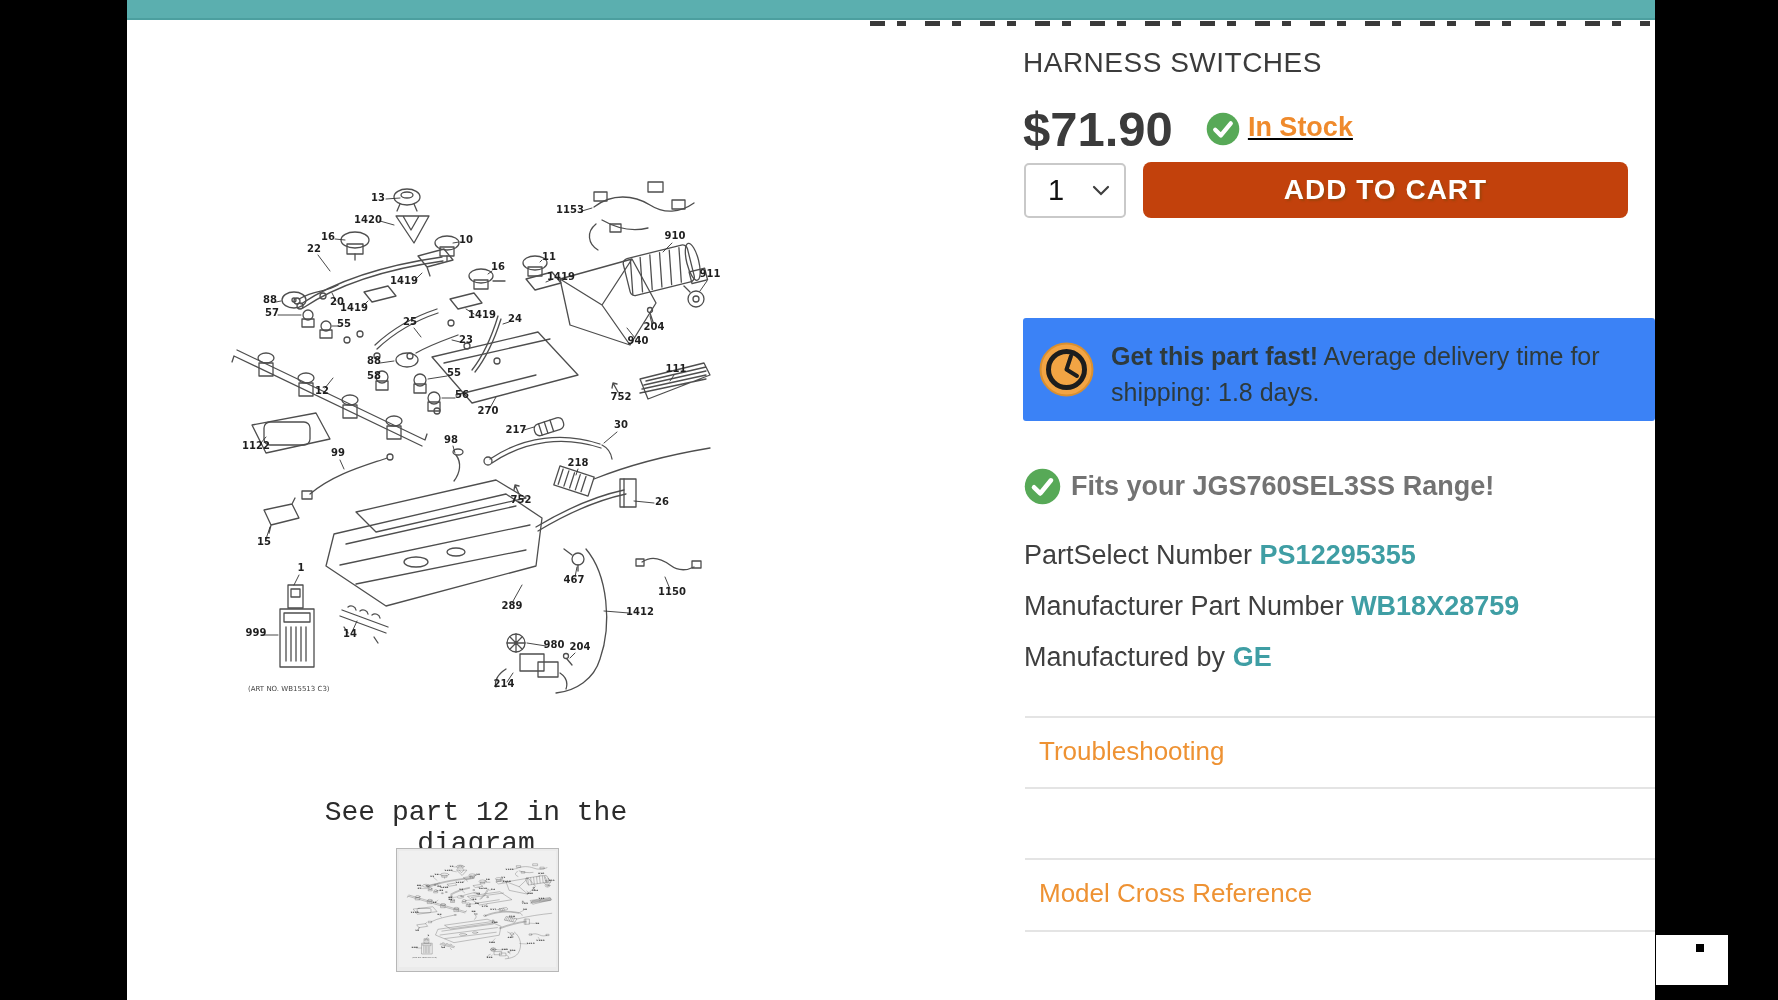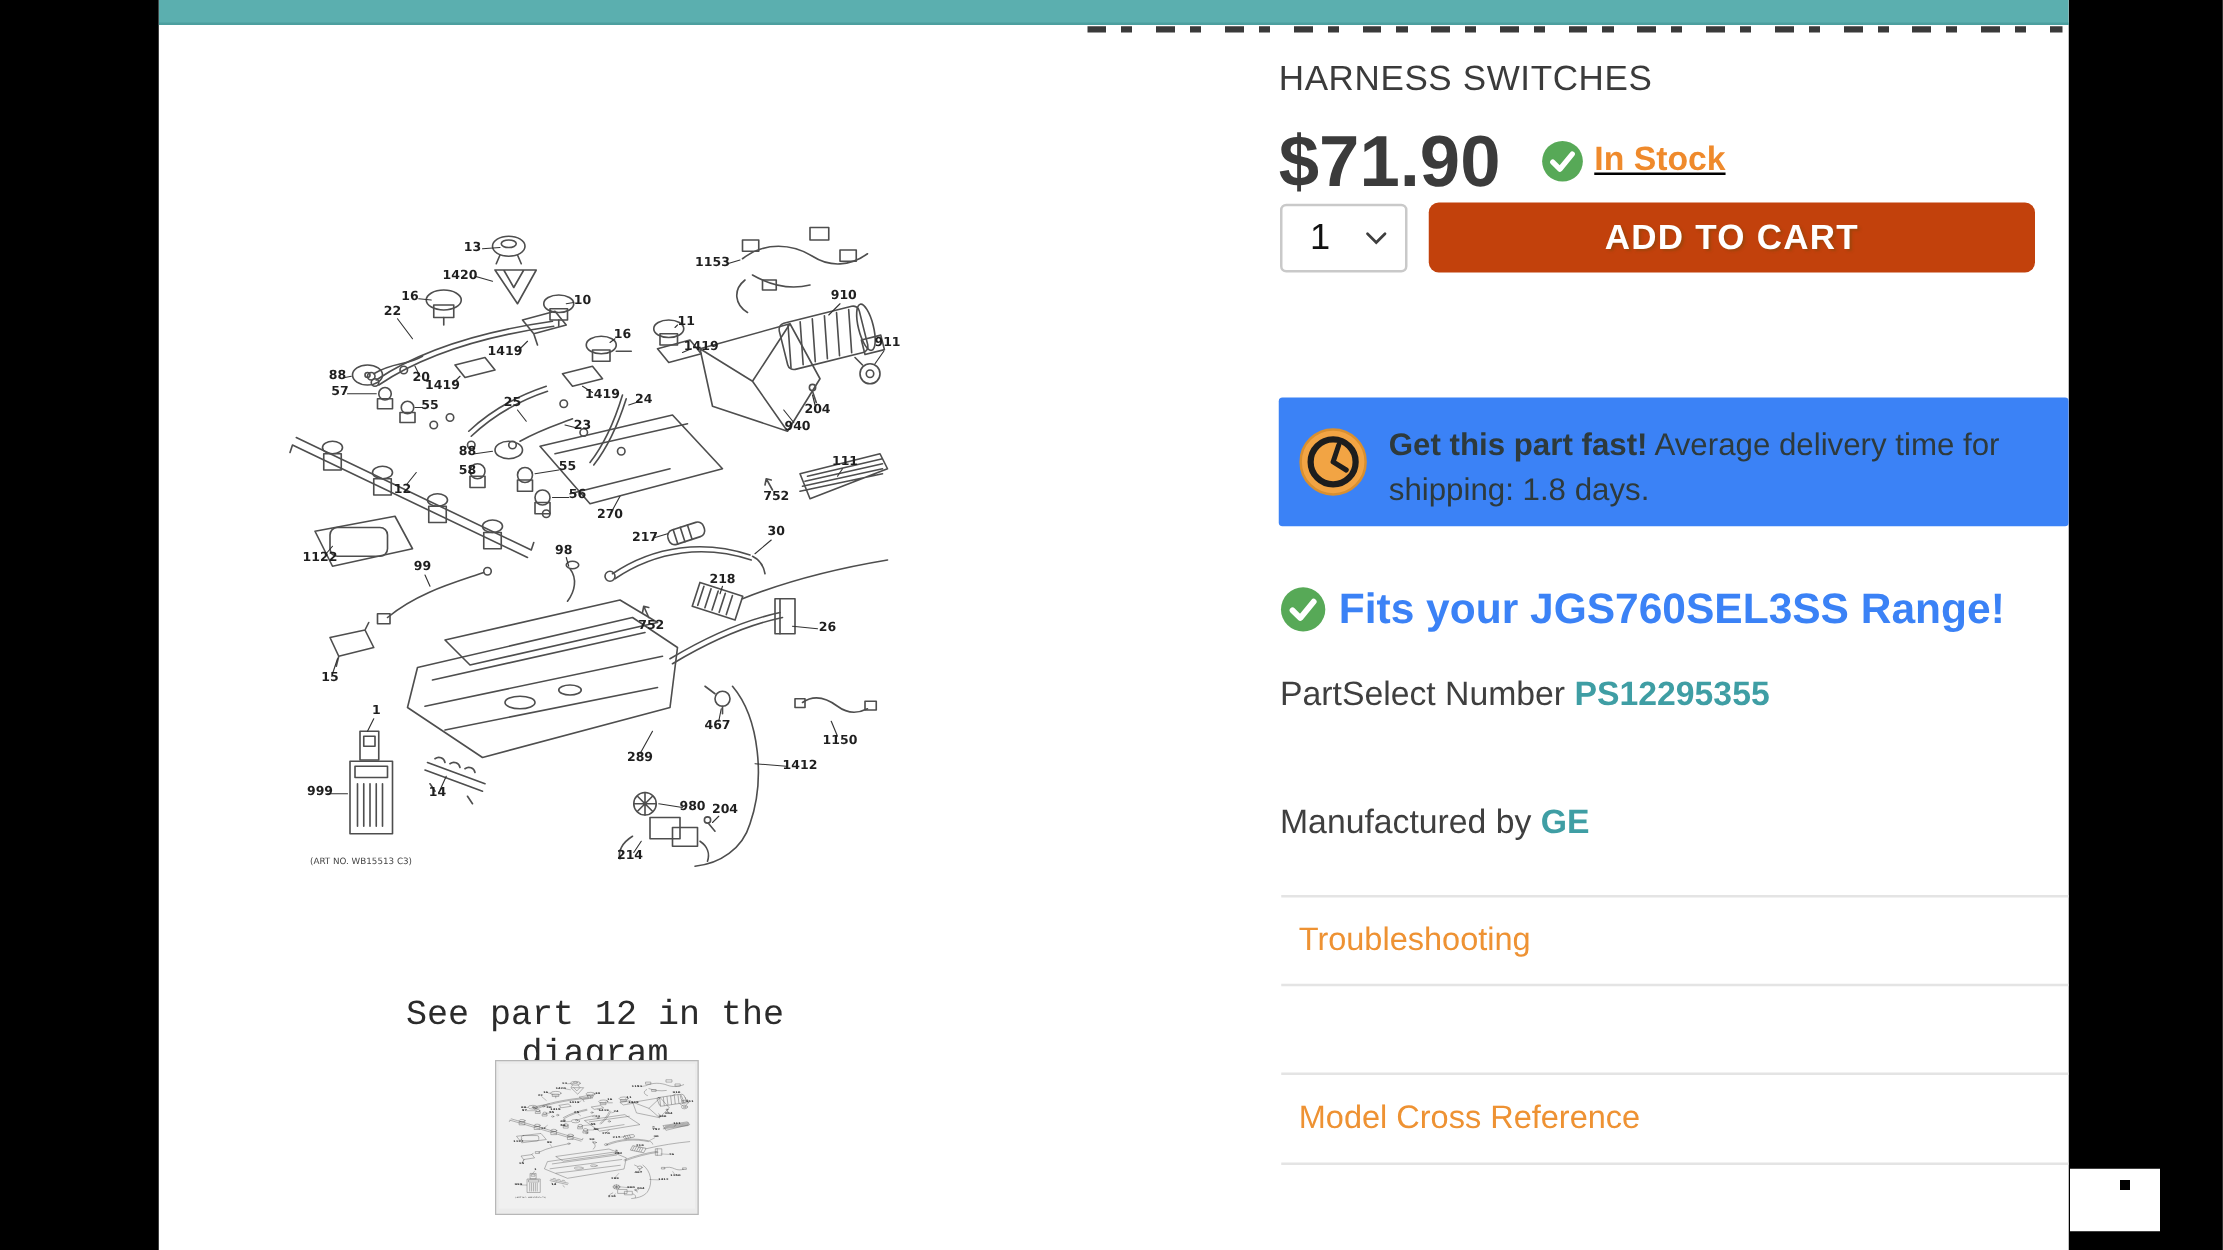--- a/index.html
+++ b/index.html
@@ -13,36 +13,36 @@
   
   .diagram-main{position:absolute;left:77px;top:113px;width:520px;height:624px;}
   .caption{position:absolute;left:149px;top:797px;width:400px;text-align:center;
     font-size:28px;color:#2b2b2b;font-family:Liberation Mono, monospace;}
   .thumb{position:absolute;left:269px;top:848px;width:163px;height:124px;background:#ebebeb;
     border:1px solid #b7b7b7;padding:2px;cursor:pointer;}
   .thumb svg{display:block;width:157px;height:116px;background:#f0f0f0;}
   
   .title{position:absolute;left:896px;top:28px;font-size:28px;font-weight:normal;color:#3b3b3b;letter-spacing:.5px;}
   .price-row{position:absolute;left:896px;top:104px;height:50px;display:flex;align-items:center;}
-  .price{font-size:58px;font-weight:bold;color:#3b3b3b;}
+  .price{font-size:49px;font-weight:bold;color:#3b3b3b;}
   .stock-wrap{display:flex;align-items:flex-start;margin-left:33px;text-decoration:underline;}
   .stock-label{margin-left:8px;font-size:27px;font-weight:bold;color:#EF8A2C;}
   .qty-select{position:absolute;left:897px;top:163px;width:102px;height:55px;border:2px solid #c9c9c9;
     border-radius:5px;background:#fff;display:flex;align-items:center;cursor:pointer;}
   .qty-value{font-size:29px;color:#111;margin-left:22px;flex:1;}
   .qty-chev{margin-right:14px;}
   .add-btn{position:absolute;left:1016px;top:162px;width:485px;height:56px;background:#c2410c;border:none;
     border-radius:8px;color:#fff;font-family:"Liberation Sans",sans-serif;font-size:28px;font-weight:bold;
     letter-spacing:1px;text-shadow:2px 2px 2px rgba(122,74,10,.45);cursor:pointer;}
   .info-box{position:absolute;left:896px;top:318px;width:632px;height:103px;background:#3b82f6;border-radius:3px;overflow:hidden;}
   .clock{position:absolute;left:16px;top:24px;}
   .info-text{position:absolute;left:88px;top:20px;width:900px;font-size:25px;color:#2E3A3C;white-space:nowrap;line-height:36px;}
   .info-text b{font-weight:bold;}
   .fits-row{position:absolute;left:897px;top:468px;display:flex;align-items:center;}
-  .fits-label{margin-left:10px;font-size:34px;font-weight:bold;color:#3b82f6;}
+  .fits-label{margin-left:10px;font-size:27px;font-weight:bold;color:#737373;}
   .detail-row{position:absolute;left:897px;height:32px;font-size:27px;color:#3f3f3f;white-space:nowrap;}
   .detail-row .val{color:#3F9EA4;font-weight:bold;}
   .d0{top:540px;} .d1{top:591px;} .d2{top:642px;}
   .divider{position:absolute;left:898px;width:630px;height:2px;background:#e4e4e4;}
   .v0{top:716px;} .v1{top:787px;} .v2{top:858px;} .v3{top:930px;}
   .link-row{position:absolute;left:912px;height:34px;font-size:26px;color:#EE9233;cursor:pointer;white-space:nowrap;}
   .l0{top:736px;} .l1{top:807px;} .l2{top:878px;}
   .overlay-box{position:absolute;left:1656px;top:935px;width:72px;height:50px;background:#fff;}
   .overlay-marker{position:absolute;left:40px;top:9px;width:8px;height:8px;background:#000;}
   
@@ -371,20 +371,23 @@
       <svg width="37" height="37" viewBox="0 0 48 48">
         <circle cx="24" cy="24" r="23" fill="#57A957"></circle>
         <path d="M13,25 L21,33 L35,16" fill="none" stroke="#fff" stroke-width="6" stroke-linecap="round" stroke-linejoin="round"></path>
       </svg>
       <span class="fits-label">Fits your JGS760SEL3SS Range!</span>
     </div>
 
     <div class="detail-row d0">
       <span>PartSelect Number </span><span class="val">PS12295355</span>
     </div>
+    <div class="detail-row d1">
+      <span>Manufacturer Part Number </span><span class="val">WB18X28759</span>
+    </div>
     <div class="detail-row d2">
       <span>Manufactured by </span><span class="val">GE</span>
     </div>
 
     <div class="divider v0"></div>
     <div class="link-row l0">Troubleshooting</div>
     <div class="divider v1"></div>
     <div class="divider v2"></div>
     <div class="link-row l2">Model Cross Reference</div>
     <div class="divider v3"></div>

